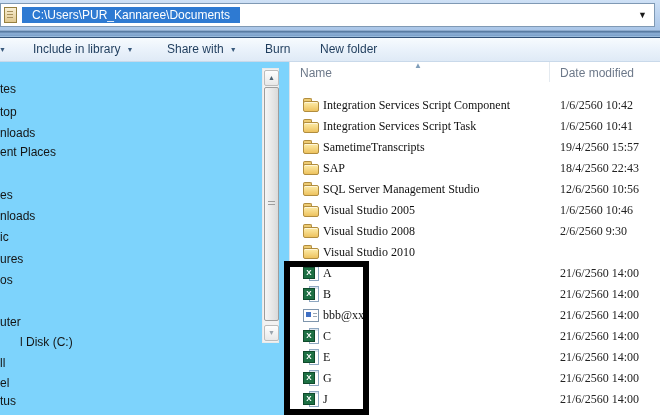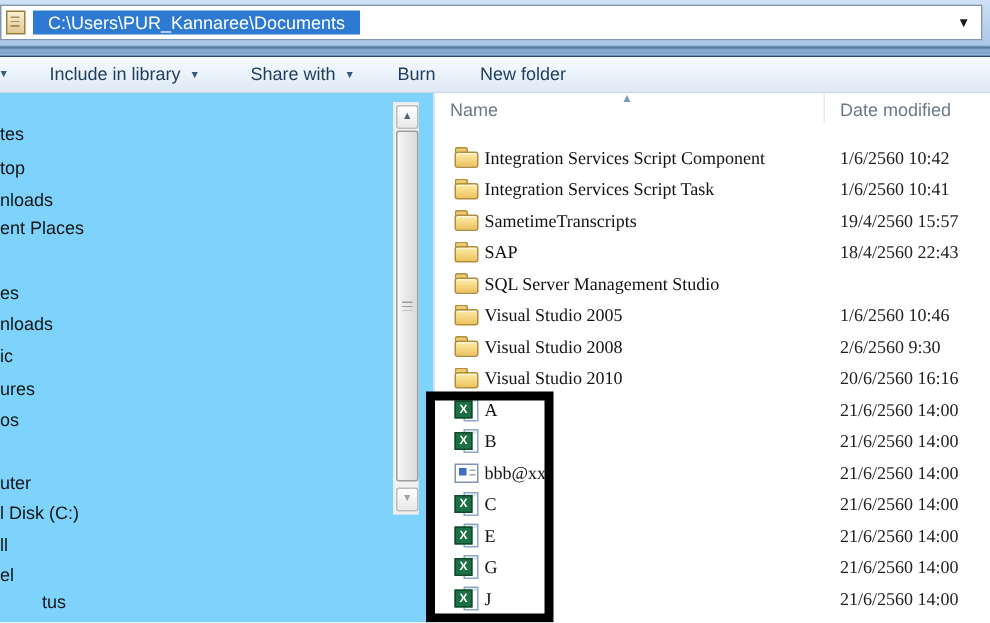--- a/index.html
+++ b/index.html
@@ -108,24 +108,24 @@
       <div class="frag" style="top: 20px;">tes</div>
       <div class="frag" style="top: 43px;">top</div>
       <div class="frag" style="top: 64px;">nloads</div>
       <div class="frag" style="top: 83px;">ent Places</div>
       <div class="frag" style="top: 126px;">es</div>
       <div class="frag" style="top: 147px;">nloads</div>
       <div class="frag" style="top: 168px;">ic</div>
       <div class="frag" style="top: 190px;">ures</div>
       <div class="frag" style="top: 211px;">os</div>
       <div class="frag" style="top: 253px;">uter</div>
-      <div class="frag" style="top: 273px;">l Disk (C:)</div>
+      <div class="frag" style="top: 273px; padding-left: 20px;">l Disk (C:)</div>
       <div class="frag" style="top: 294px;">ll</div>
       <div class="frag" style="top: 314px;">el</div>
-      <div class="frag" style="top: 332px; margin-left: 28px;">tus</div>
+      <div class="frag" style="top: 332px;">tus</div>
     </div>
   <div id="sb-scroll">
     <div id="sb-up" class="sb-btn">▲</div>
     <div id="sb-thumb"></div>
     <div id="sb-down" class="sb-btn">▼</div>
   </div>
 
   <div id="panel-sep"></div>
   <span id="sort-arrow">▲</span>
   <span id="col-name" class="col-head">Name</span>
@@ -149,35 +149,35 @@
     <span class="cell-date">19/4/2560 15:57</span>
   </div>
       <div class="row">
     <span class="cell-icon icon-folder"></span>
     <span class="cell-name">SAP</span>
     <span class="cell-date">18/4/2560 22:43</span>
   </div>
       <div class="row">
     <span class="cell-icon icon-folder"></span>
     <span class="cell-name">SQL Server Management Studio</span>
+    <span class="cell-date">12/6/2560 10:56</span>
   </div>
       <div class="row">
     <span class="cell-icon icon-folder"></span>
     <span class="cell-name">Visual Studio 2005</span>
     <span class="cell-date">1/6/2560 10:46</span>
   </div>
       <div class="row">
     <span class="cell-icon icon-folder"></span>
     <span class="cell-name">Visual Studio 2008</span>
     <span class="cell-date">2/6/2560 9:30</span>
   </div>
       <div class="row">
     <span class="cell-icon icon-folder"></span>
     <span class="cell-name">Visual Studio 2010</span>
-    <span class="cell-date">20/6/2560 16:16</span>
   </div>
       <div class="row">
     <span class="cell-icon icon-excel"></span>
     <span class="cell-name">A</span>
     <span class="cell-date">21/6/2560 14:00</span>
   </div>
       <div class="row">
     <span class="cell-icon icon-excel"></span>
     <span class="cell-name">B</span>
     <span class="cell-date">21/6/2560 14:00</span>

